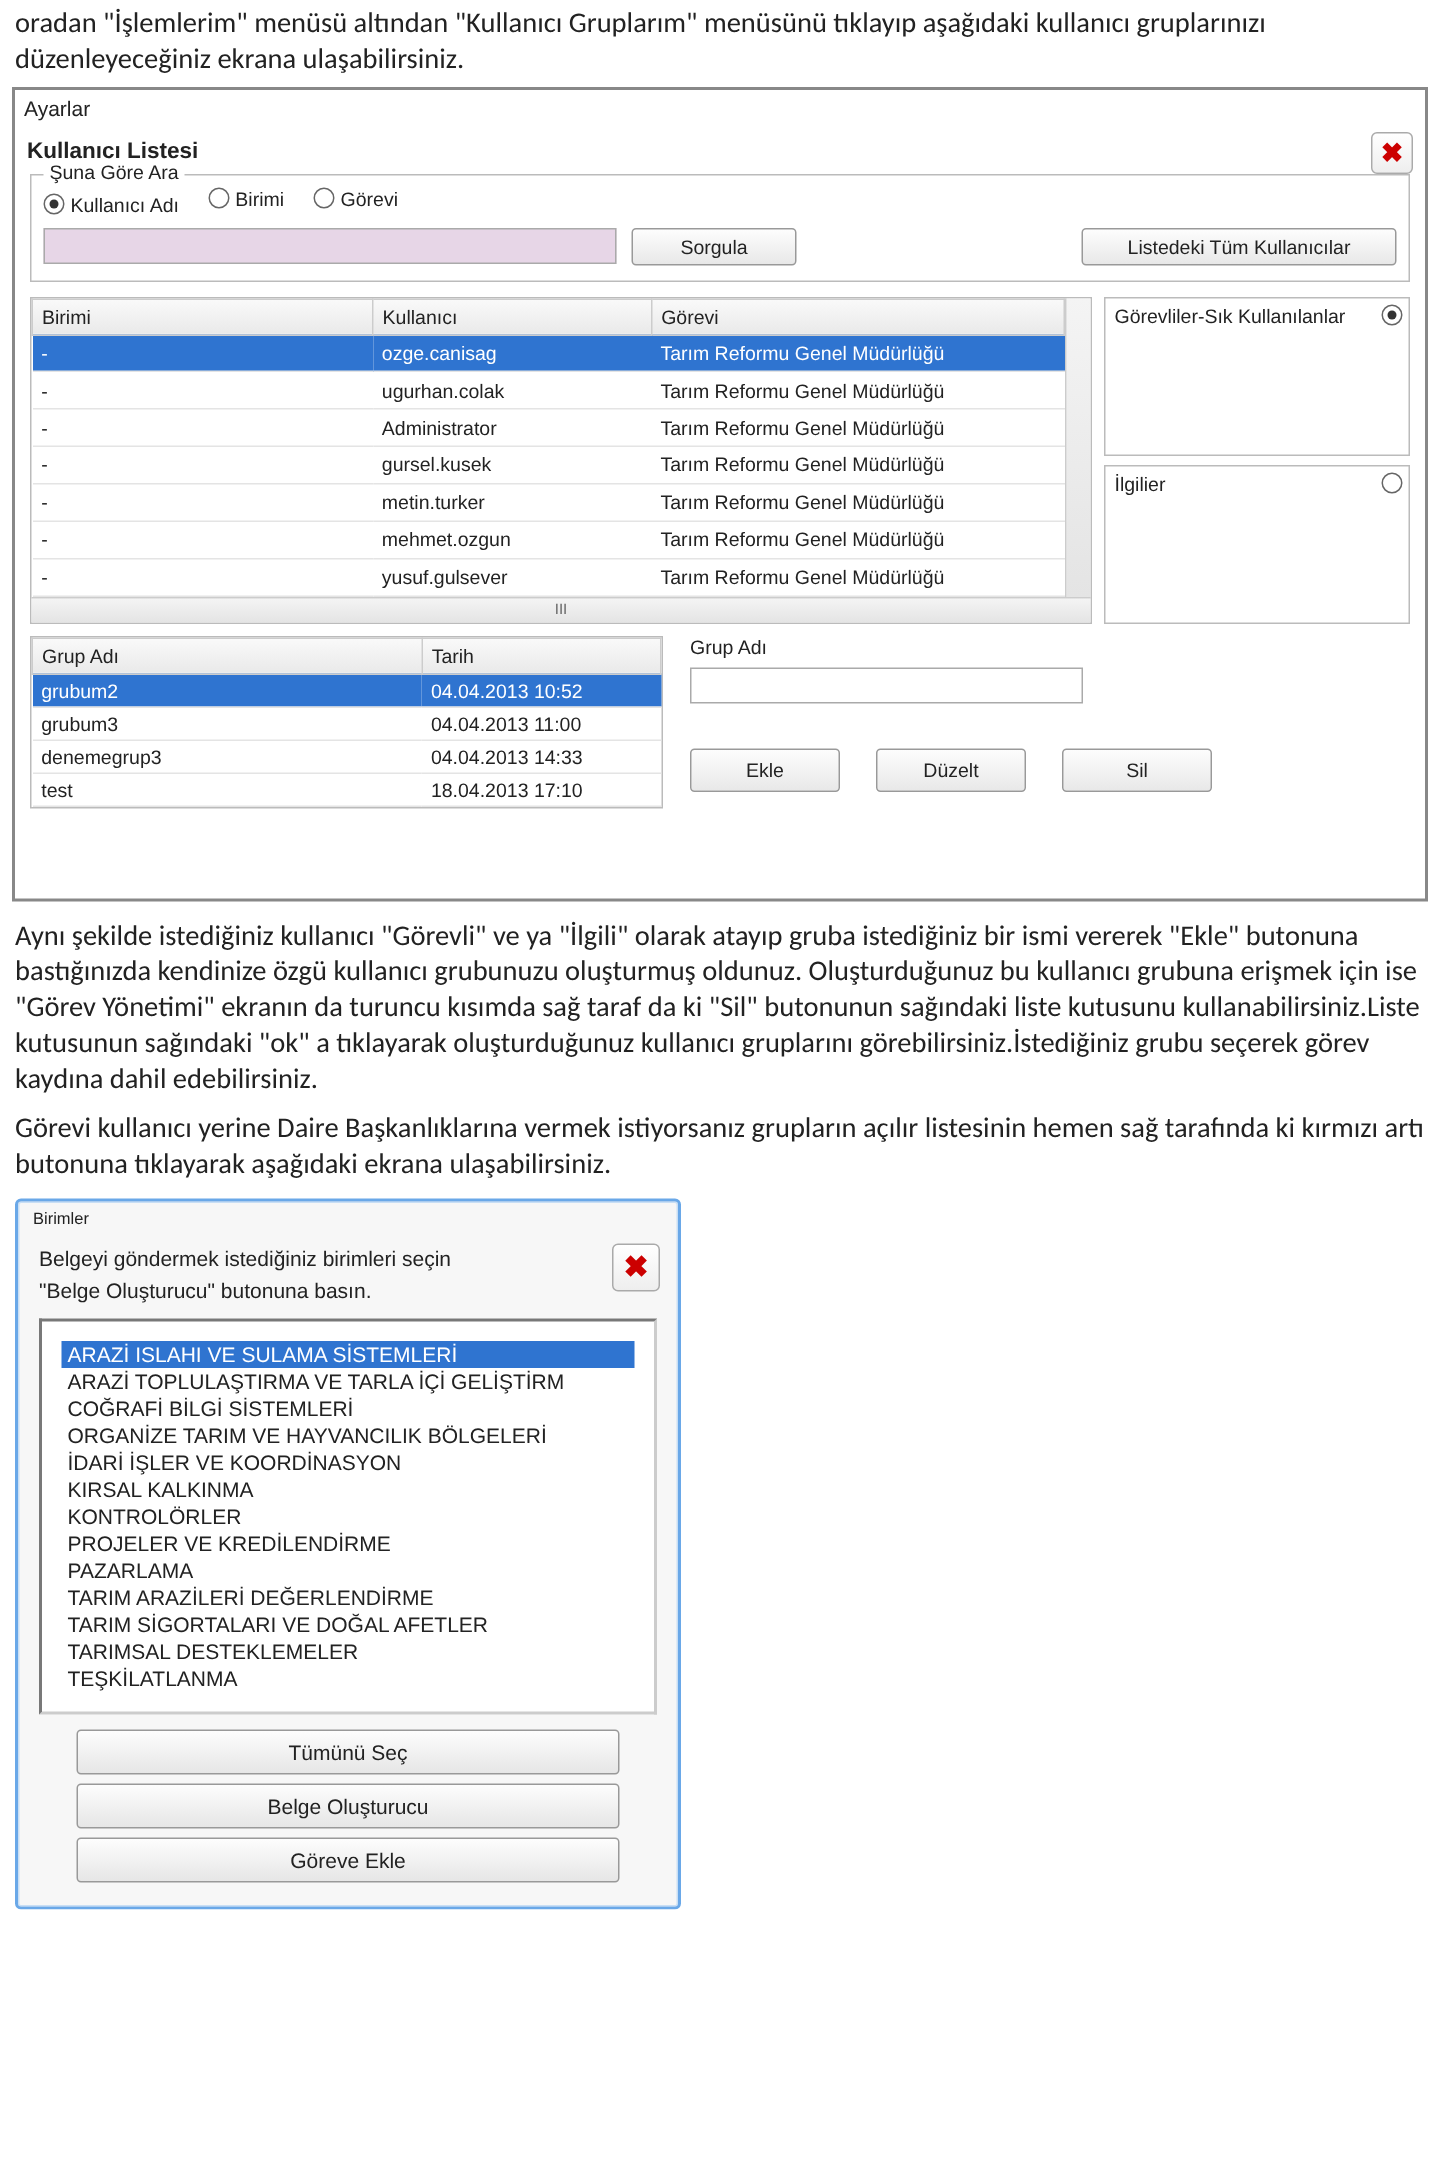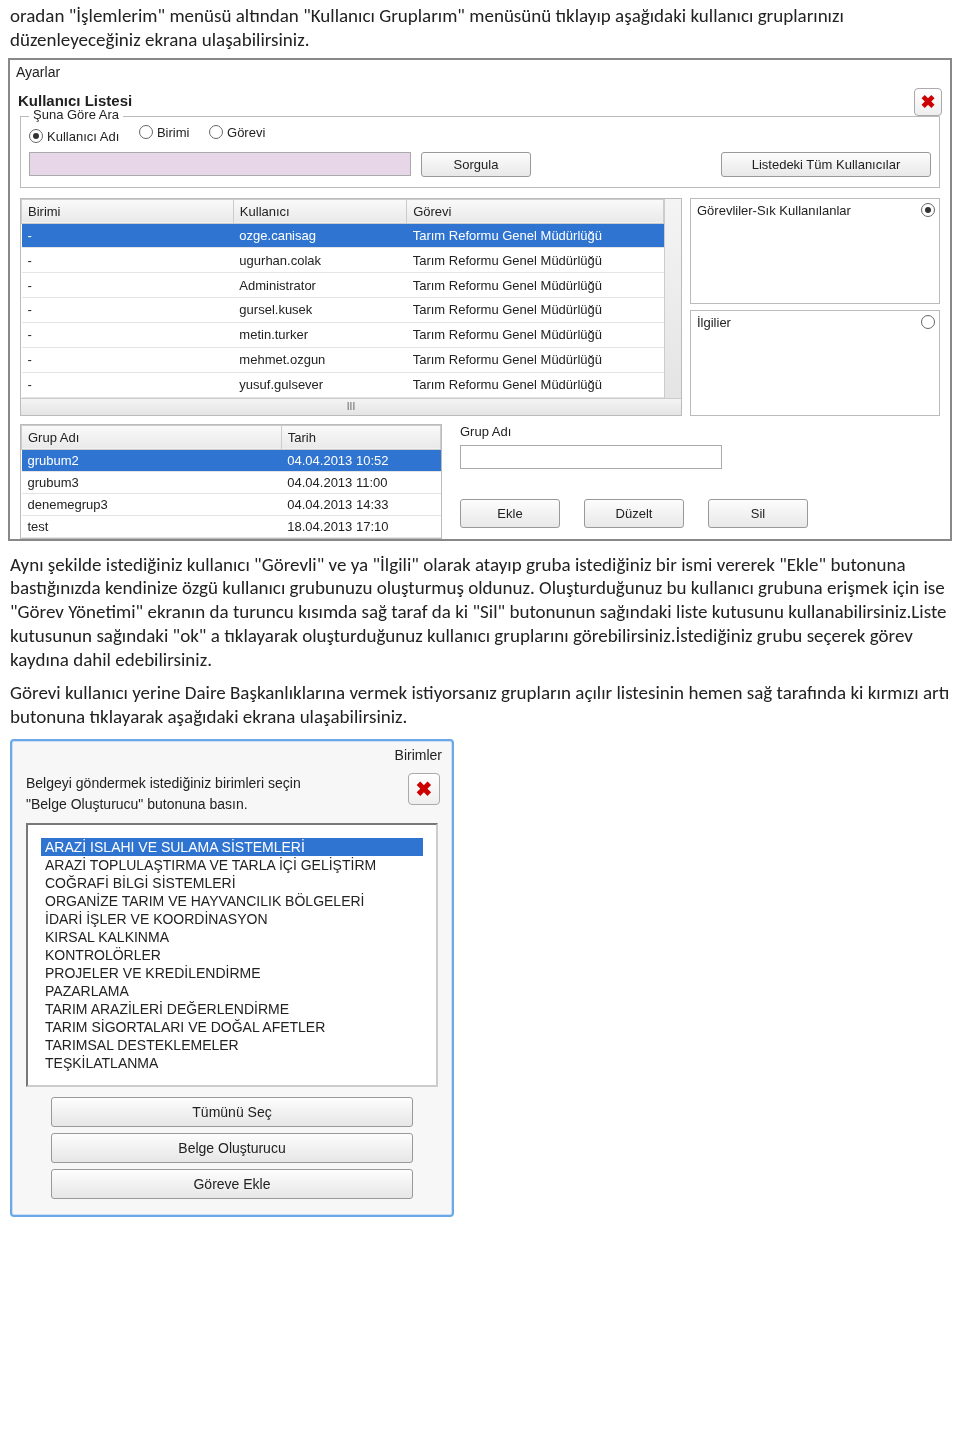--- a/index.html
+++ b/index.html
@@ -15,20 +15,21 @@
     line-height: 1.25;
     padding: 4px 10px 6px 10px;
   }
   
   .panel1 {
     border: 2px solid #888;
     margin: 0 8px 8px 8px;
     background: #fff;
     font-family: Arial, sans-serif;
     font-size: 13px;
+    padding-bottom: 60px;
   }
   .p1-titlebar {
     padding: 4px 6px 2px 6px;
     font-size: 14px;
   }
   .p1-top { display: flex; padding: 0 8px; }
   .p1-title {
     flex: 1;
     font-size: 15px;
     font-weight: bold;
@@ -101,21 +102,21 @@
     width: 16px; background: linear-gradient(#f4f4f4,#e4e4e4);
     border-left: 1px solid #ccc;
   }
   .hscroll {
     height: 16px; background: linear-gradient(#f4f4f4,#e4e4e4);
     border-top: 1px solid #ccc;
     display:flex; align-items:center; justify-content:center;
     font-size:10px; color:#666;
   }
   .p1-right {
-    width: 250px;
+    width: 204px;
     display: flex; flex-direction: column; gap: 6px;
   }
   .side-box {
     border: 1px solid #bbb;
     min-height: 96px;
     position: relative;
     padding: 4px 20px 4px 6px;
     font-size: 13px;
   }
   .side-radio {
@@ -145,22 +146,21 @@
     border-radius: 4px;
     width: 440px;
     margin: 4px 0 0 10px;
     background: #f7f7f7;
     box-shadow: 0 0 0 1px #c9dff5 inset;
     font-family: Arial, sans-serif;
     padding-bottom: 10px;
   }
   .p2-title {
     padding: 6px 10px 4px 10px;
-    font-size: 14px;
-    text-align: right;
+    font-size: 11px;
   }
   .p2-head {
     display:flex; justify-content:space-between; align-items:flex-start;
     padding: 6px 12px 2px 14px;
   }
   .p2-head-text { font-size: 14px; line-height: 1.5; }
   .p2-close {
     width: 30px; height: 30px;
     border: 1px solid #aaa;
     border-radius: 4px;

